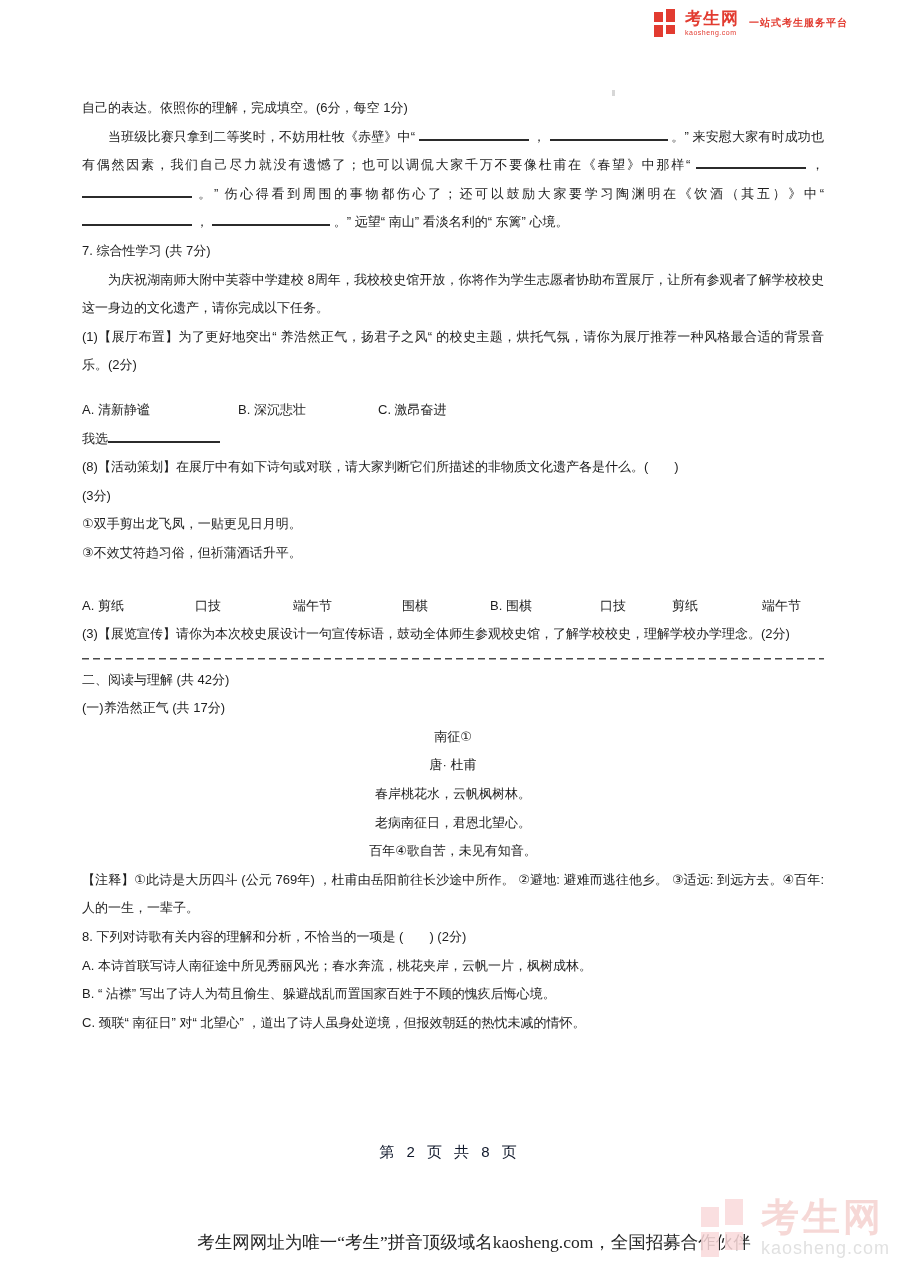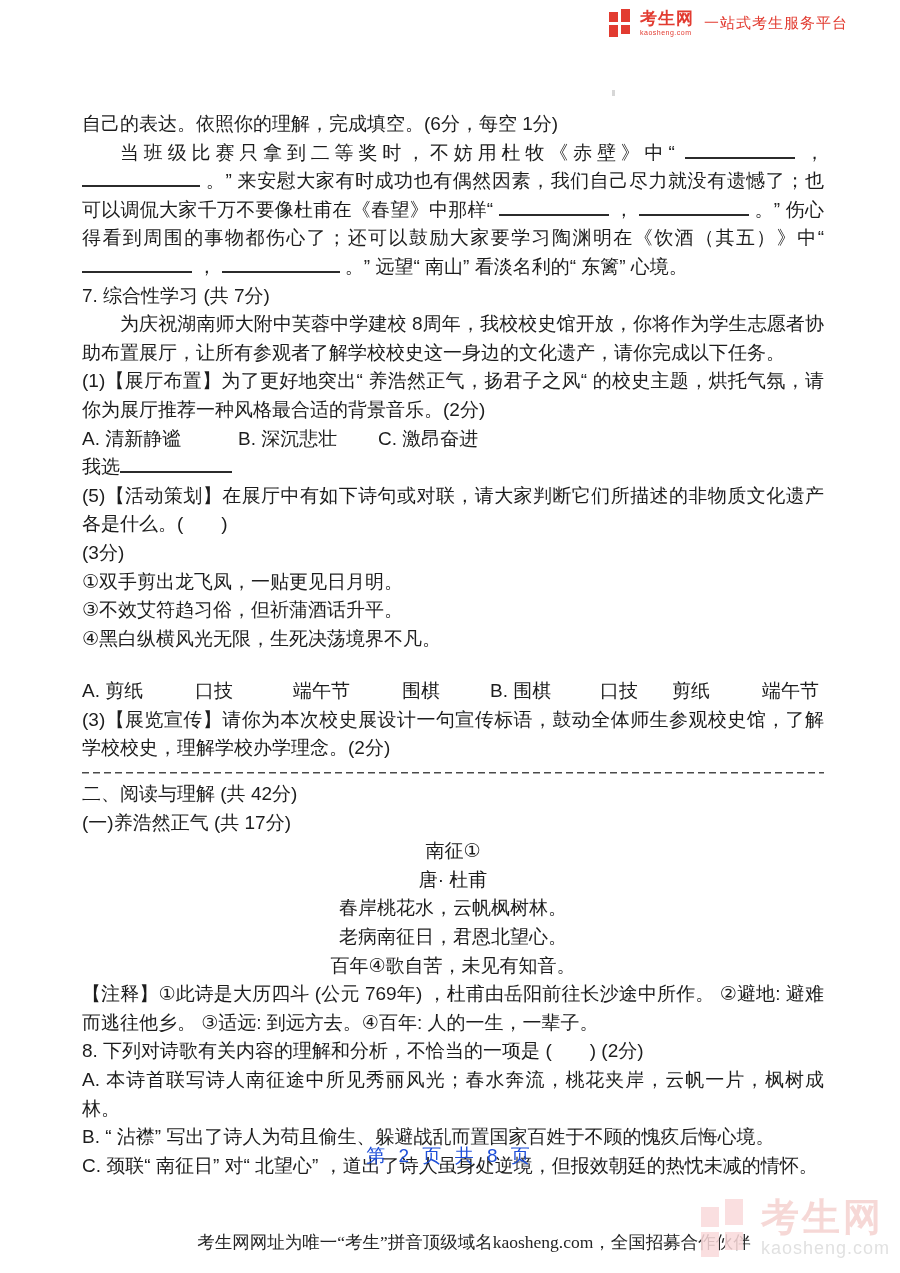--- a/index.html
+++ b/index.html
@@ -14,37 +14,37 @@
   .brand { position:absolute; top:9px; right:52px; display:flex; align-items:center; }
   .brand-icon { position:relative; width:26px; height:28px; margin-right:5px; }
   .brand-icon i { position:absolute; background:#e23b30; }
   .brand-icon .bk1 { left:0;  top:3px;  width:9px;  height:10px; }
   .brand-icon .bk2 { left:0;  top:16px; width:9px;  height:12px; }
   .brand-icon .bk3 { left:12px; top:0;  width:9px;  height:13px; }
   .brand-icon .bk4 { left:12px; top:16px; width:9px; height:9px; }
   .brand-text { display:flex; flex-direction:column; line-height:1; }
   .brand-name { font-size:17px; font-weight:bold; color:#e23b30; letter-spacing:1px; }
   .brand-domain { font-size:7px; color:#e23b30; margin-top:2px; letter-spacing:.5px; }
-  .brand-tagline { font-size:15px; font-weight:normal; color:#e23b30; margin-left:10px; letter-spacing:1px; }
+  .brand-tagline { font-size:10px; font-weight:bold; color:#e23b30; margin-left:10px; letter-spacing:1px; }
 
   
   .speck { position:absolute; left:612px; top:90px; width:3px; height:6px; background:#bdbdbd; opacity:.6; }
 
   
-  .content { position:absolute; left:82px; top:110px; width:742px; font-size:19px; line-height:28.6px; }
+  .content { position:absolute; left:82px; top:94px; width:742px; font-size:13px; line-height:28.6px; }
   .content p { text-align:justify; }
   .indent { text-indent:2em; }
   .blank { display:inline-block; height:4px; border-bottom:2px solid #2b2b2b; vertical-align:baseline; }
   .blank.w110 { width:110px; }
   .blank.w118 { width:118px; }
   .blank.w100 { width:112px; }
 
   .opts1 span { display:inline-block; }
   .opts1 .o0 { width:156px; }
-  .opts1 .o1 { width:140px; }
+  .opts1 .o1 { width:140px;margin-top:16px; }
 
   .opt-grid span { display:inline-block; }
   .opt-grid .c0 { width:113px; }
   .opt-grid .c1 { width:98px; }
   .opt-grid .c2 { width:109px; }
   .opt-grid .c3 { width:88px; }
   .opt-grid .c4 { width:110px;margin-top:24px; }
   .opt-grid .c5 { width:72px; }
   .opt-grid .c6 { width:90px; }
 
@@ -52,21 +52,21 @@
     height:2px; margin:9px 0 6px 0;
     background:repeating-linear-gradient(90deg,#4a4a4a 0 7px,transparent 7px 11px);
     background-size:100% 1.5px; background-repeat:no-repeat; background-position:center;
   }
 
   .poem { text-align:center; }
   .poem p { text-align:center; }
 
   
   .page-number { position:absolute; top:1143px; left:0; width:100%; text-align:center;
-    font-size:19px; letter-spacing:4px; color:#1d4ed8; font-family:"Liberation Sans","DejaVu Sans",sans-serif; }
+    font-size:15px; letter-spacing:4px; color:#0f172a; font-family:"Liberation Sans","DejaVu Sans",sans-serif; }
   .promo { position:absolute; top:1230px; left:0; width:100%; text-align:center;
     font-size:17.5px; color:#242424; font-family:"Liberation Serif","DejaVu Serif",serif;padding-left:48px; }
 
   .watermark { position:absolute; right:10px; top:1198px; display:flex; align-items:center; opacity:.85; }
   .wm-icon { position:relative; width:52px; height:58px; margin-right:8px; }
   .wm-icon i { position:absolute; background:#fadadb; }
   .wm-icon .bk1 { left:0;  top:8px;  width:18px; height:20px; }
   .wm-icon .bk2 { left:0;  top:33px; width:18px; height:25px; }
   .wm-icon .bk3 { left:24px; top:0;  width:18px; height:26px; }
   .wm-icon .bk4 { left:24px; top:33px; width:18px; height:18px; }
@@ -102,26 +102,25 @@
     <p class="indent"><span>当班级比赛只拿到二等奖时，不妨用杜牧《赤壁》中“ </span><span class="blank w110"></span><span> ， </span><span class="blank w118"></span><span> 。” 来安慰大家有时成功也有偶然因素，我们自己尽力就没有遗憾了；也可以调侃大家千万不要像杜甫在《春望》中那样“ </span><span class="blank w110"></span><span> ， </span><span class="blank w110"></span><span> 。” 伤心得看到周围的事物都伤心了；还可以鼓励大家要学习陶渊明在《饮酒（其五）》中“ </span><span class="blank w110"></span><span> ， </span><span class="blank w118"></span><span> 。” 远望“ 南山” 看淡名利的“ 东篱” 心境。</span></p>
 
     <p>7. 综合性学习 (共 7分)</p>
     <p class="indent">为庆祝湖南师大附中芙蓉中学建校 8周年，我校校史馆开放，你将作为学生志愿者协助布置展厅，让所有参观者了解学校校史这一身边的文化遗产，请你完成以下任务。</p>
     <p>(1)【展厅布置】为了更好地突出“ 养浩然正气，扬君子之风“ 的校史主题，烘托气氛，请你为展厅推荐一种风格最合适的背景音乐。(2分)</p>
 
     <p class="opts1"><span class="o0">A. 清新静谧</span><span class="o1">B. 深沉悲壮</span><span class="o2">C. 激昂奋进</span></p>
 
     <p><span>我选</span><span class="blank w100"></span></p>
 
-    <p>(5)【活动策划】在展厅中有如下诗句或对联，请大家判断它们所描述的非物质文化遗产各是什么。(　　)</p>
+    <p>(8)【活动策划】在展厅中有如下诗句或对联，请大家判断它们所描述的非物质文化遗产各是什么。(　　)</p>
     <p>(3分)</p>
 
     <p>①双手剪出龙飞凤，一贴更见日月明。</p>
     <p>③不效艾符趋习俗，但祈蒲酒话升平。</p>
-    <p>④黑白纵横风光无限，生死决荡境界不凡。</p>
 
     <p class="opt-grid"><span class="c0">A. 剪纸</span><span class="c1">口技</span><span class="c2">端午节</span><span class="c3">围棋</span><span class="c4">B. 围棋</span><span class="c5">口技</span><span class="c6">剪纸</span><span class="c7">端午节</span></p>
 
 
     <p>(3)【展览宣传】请你为本次校史展设计一句宣传标语，鼓动全体师生参观校史馆，了解学校校史，理解学校办学理念。(2分)</p>
 
     <div class="dash-sep"></div>
 
     <p>二、阅读与理解 (共 42分)</p>
     <p>(一)养浩然正气 (共 17分)</p>

